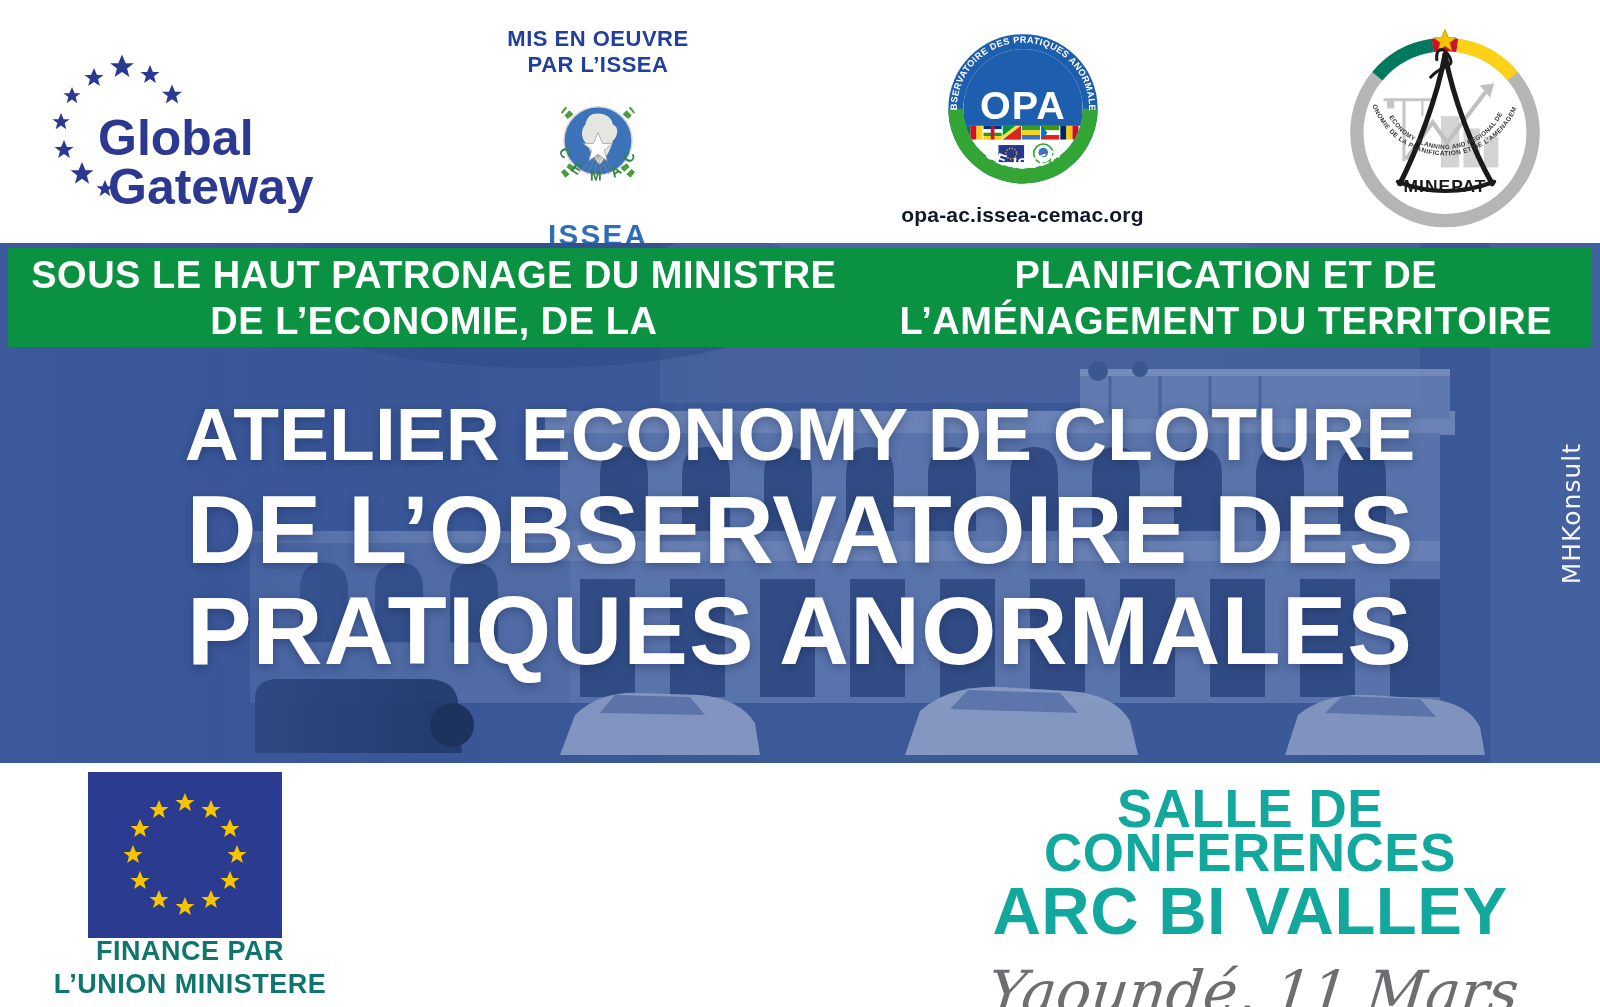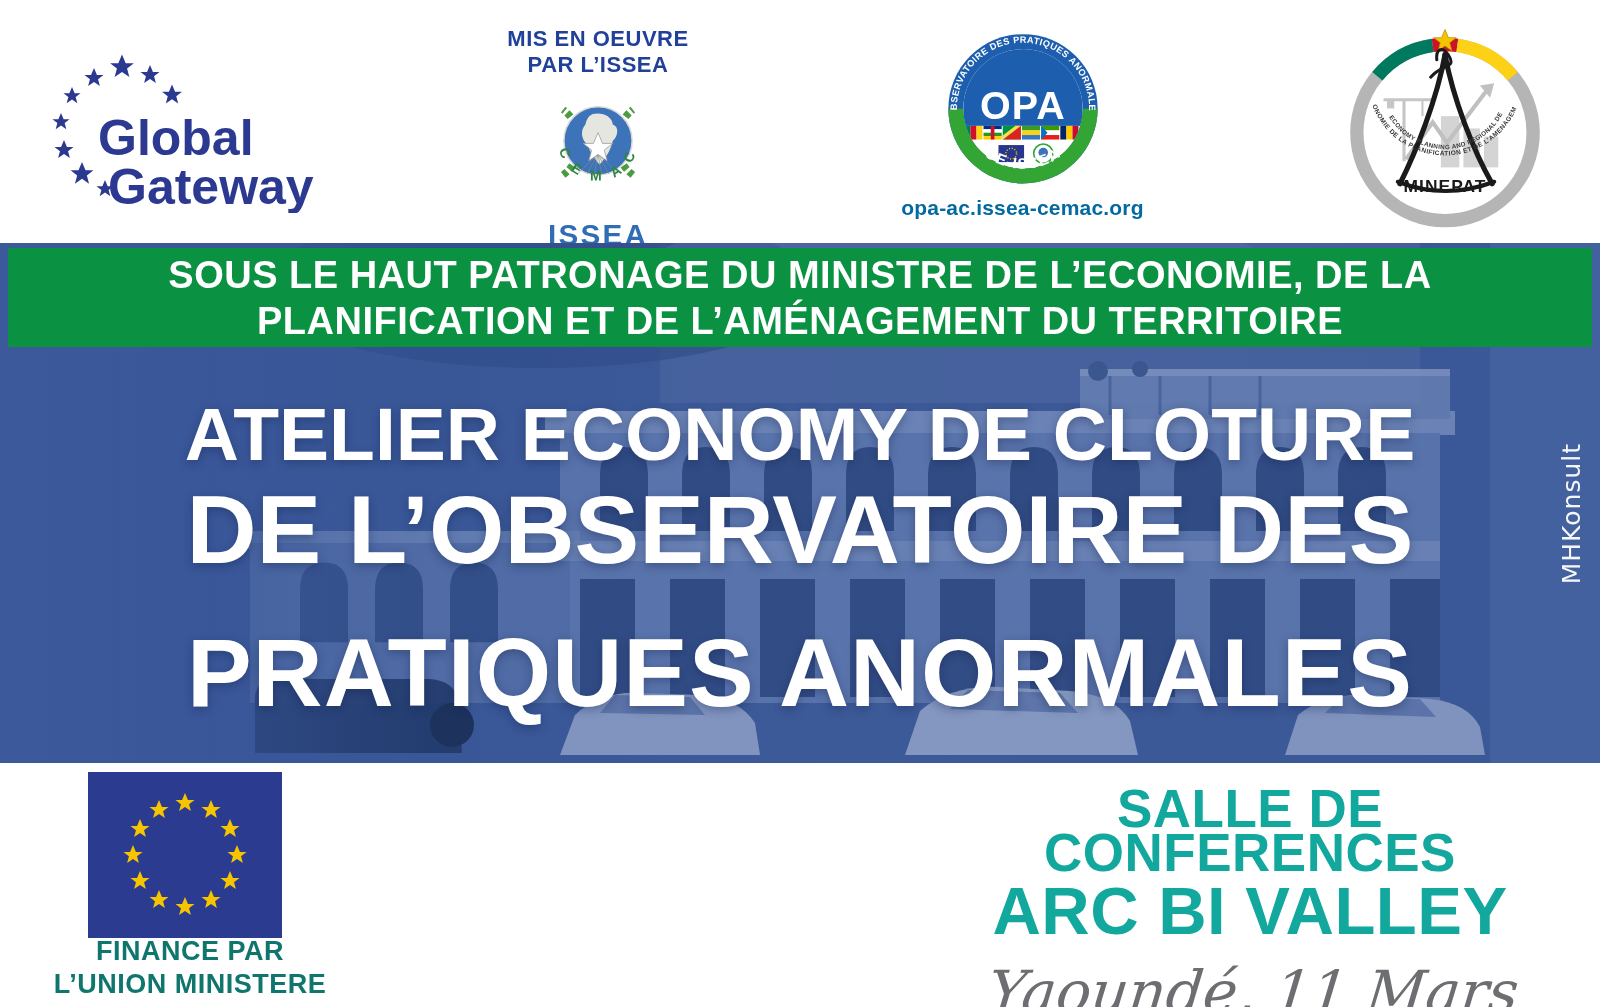--- a/index.html
+++ b/index.html
@@ -6,34 +6,34 @@
   *{box-sizing:border-box;}
   .poster{position:relative;width:1600px;height:1007px;background:#ffffff;overflow:hidden;
           font-family:"Liberation Sans",sans-serif;}
   
   .header{position:absolute;top:0;left:0;width:1600px;height:243px;background:#ffffff;}
   .gg-logo{position:absolute;left:38px;top:48px;width:280px;height:165px;}
   .issea-block{position:absolute;left:468px;top:26px;width:260px;text-align:center;}
   .issea-caption{color:#21409a;font-weight:bold;font-size:22px;line-height:26px;letter-spacing:.5px;}
   .issea-svg{margin-top:2px;}
   .opa-block{position:absolute;left:880px;top:32px;width:285px;text-align:center;}
-  .opa-url{margin-top:0;color:#0369a1;font-weight:bold;font-size:21px;letter-spacing:.2px;}
+  .opa-url{margin-top:7px;color:#0f172a;font-weight:bold;font-size:21px;letter-spacing:.2px;}
   .minepat-block{position:absolute;left:1340px;top:28px;width:210px;height:205px;}
   
   .blue-wrap{position:absolute;top:243px;left:0;width:1600px;height:520px;
              background:linear-gradient(90deg,#3a579a 0%,#3f5d9e 18%,#47649f 55%,#43609d 88%,#44619f 100%);}
   .green-banner{position:absolute;top:5px;left:8px;right:8px;height:99px;background:#0a9142;
-                display:flex;flex-direction:column;justify-content:center;align-items:center;z-index:3;}
+                display:flex;flex-direction:row;justify-content:center;align-items:center;z-index:3;}
   .green-banner div{color:#ffffff;font-weight:bold;font-size:38px;line-height:46px;letter-spacing:.5px;text-align:center;}
   .photo-svg{position:absolute;top:0;left:0;width:1600px;height:520px;z-index:1;}
   .title-block{position:absolute;top:146px;left:0;width:1600px;text-align:center;z-index:2;
                color:#ffffff;font-weight:bold;text-shadow:0 3px 10px rgba(15,30,70,.35);}
   .title-l1{font-size:75px;line-height:90px;letter-spacing:0px;}
   .title-l2{font-size:97px;line-height:102px;letter-spacing:0px;}
-  .title-l3{font-size:97px;line-height:100px;letter-spacing:1px;margin-top:42px;}
+  .title-l3{font-size:97px;line-height:100px;letter-spacing:1px;}
   .watermark{position:absolute;right:14px;top:200px;z-index:2;color:#ffffff;opacity:.95;
              font-size:25px;letter-spacing:1px;font-family:"DejaVu Sans",sans-serif;
              writing-mode:vertical-rl;transform:rotate(180deg);}
   
   .footer{position:absolute;top:763px;left:0;width:1600px;height:244px;background:#ffffff;}
   .eu-flag{position:absolute;left:88px;top:9px;}
   .eu-text{position:absolute;left:30px;top:172px;width:320px;text-align:center;
            color:#0f766e;font-weight:bold;font-size:27px;line-height:33px;letter-spacing:.5px;}
   .venue{position:absolute;left:980px;top:24px;width:540px;text-align:center;}
   .venue-l1{color:#13a89e;font-weight:bold;font-size:53px;line-height:44px;letter-spacing:.5px;}

